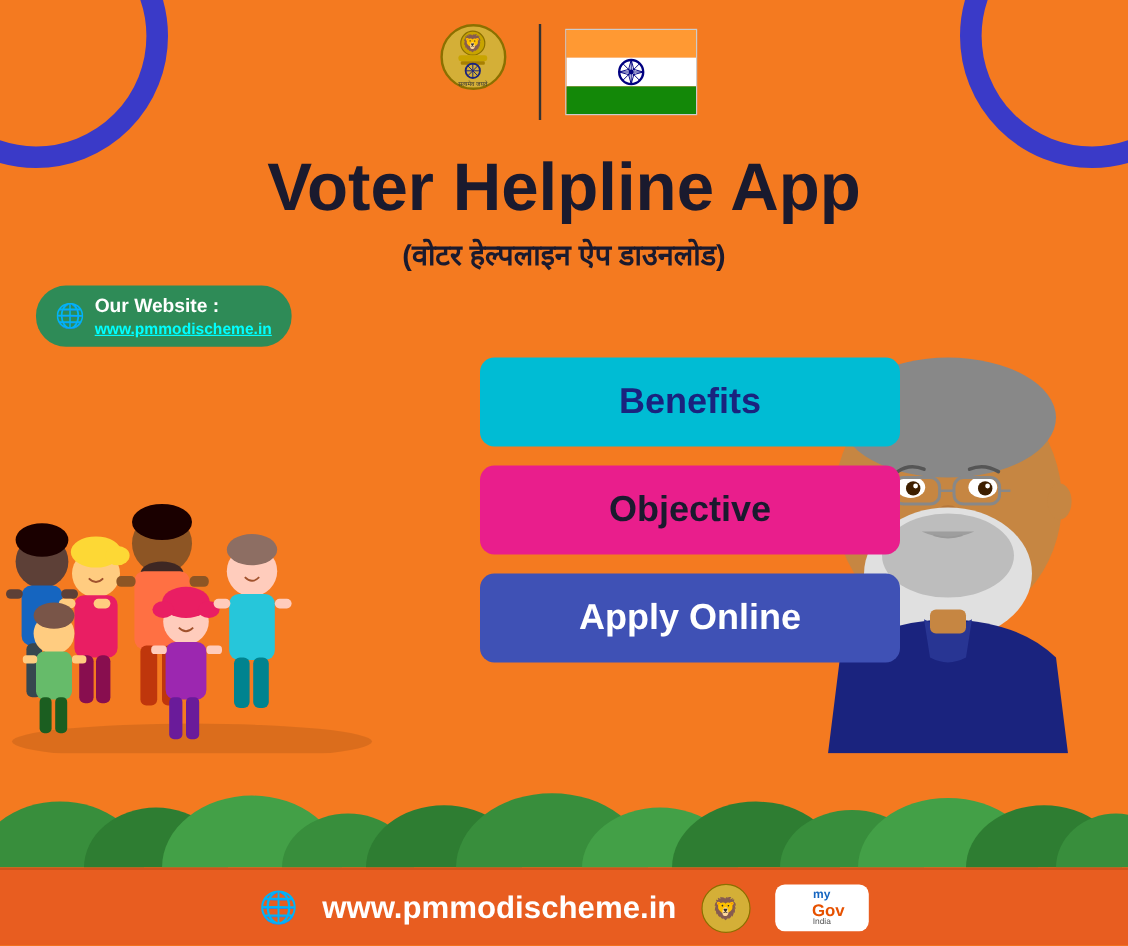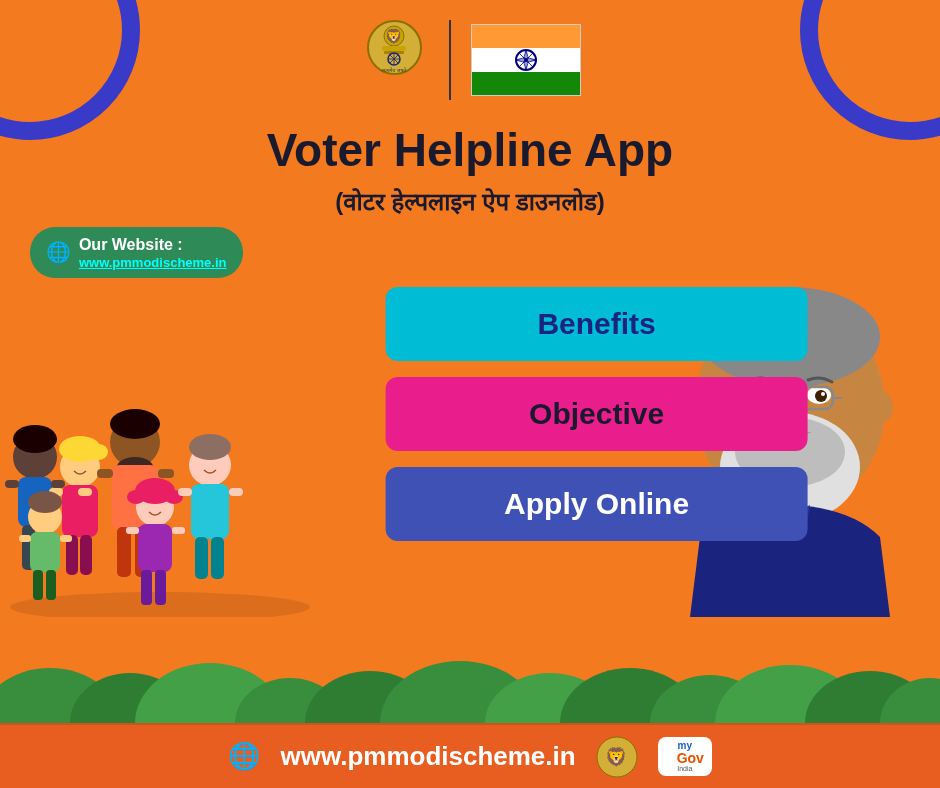--- a/index.html
+++ b/index.html
@@ -88,21 +88,21 @@
     .flag-green { flex: 1; background: #138808; }
 
     
     .title-section {
       text-align: center;
       padding: 25px 40px 10px;
       position: relative;
       z-index: 2;
     }
     .main-title {
-      font-size: 46px;
+      font-size: 56px;
       font-weight: 900;
       color: #1A1A2E;
       line-height: 1.1;
     }
     .sub-title {
       font-size: 24px;
       font-weight: 700;
       color: #1A1A2E;
       margin-top: 8px;
     }
@@ -142,21 +142,21 @@
       left: 50%;
       transform: translateX(-20%);
       top: 60px;
       display: flex;
       flex-direction: column;
       gap: 16px;
       z-index: 10;
     }
 
     .btn {
-      width: 422px;
+      width: 350px;
       padding: 20px 30px;
       border-radius: 12px;
       font-size: 30px;
       font-weight: 800;
       text-align: center;
       cursor: pointer;
       border: none;
     }
 
     .btn-benefits {
@@ -191,21 +191,21 @@
       font-size: 26px;
     }
     .footer-url {
       font-size: 26px;
       font-weight: 800;
       color: white;
     }
     .mygov-badge {
       background: white;
       border-radius: 8px;
-      padding: 4px 8px;
+      padding: 4px 20px;
       display: flex;
       flex-direction: column;
       align-items: center;
       line-height: 1;
     }
     .mygov-my {
       font-size: 10px;
       color: #1565C0;
       font-weight: 900;
     }

